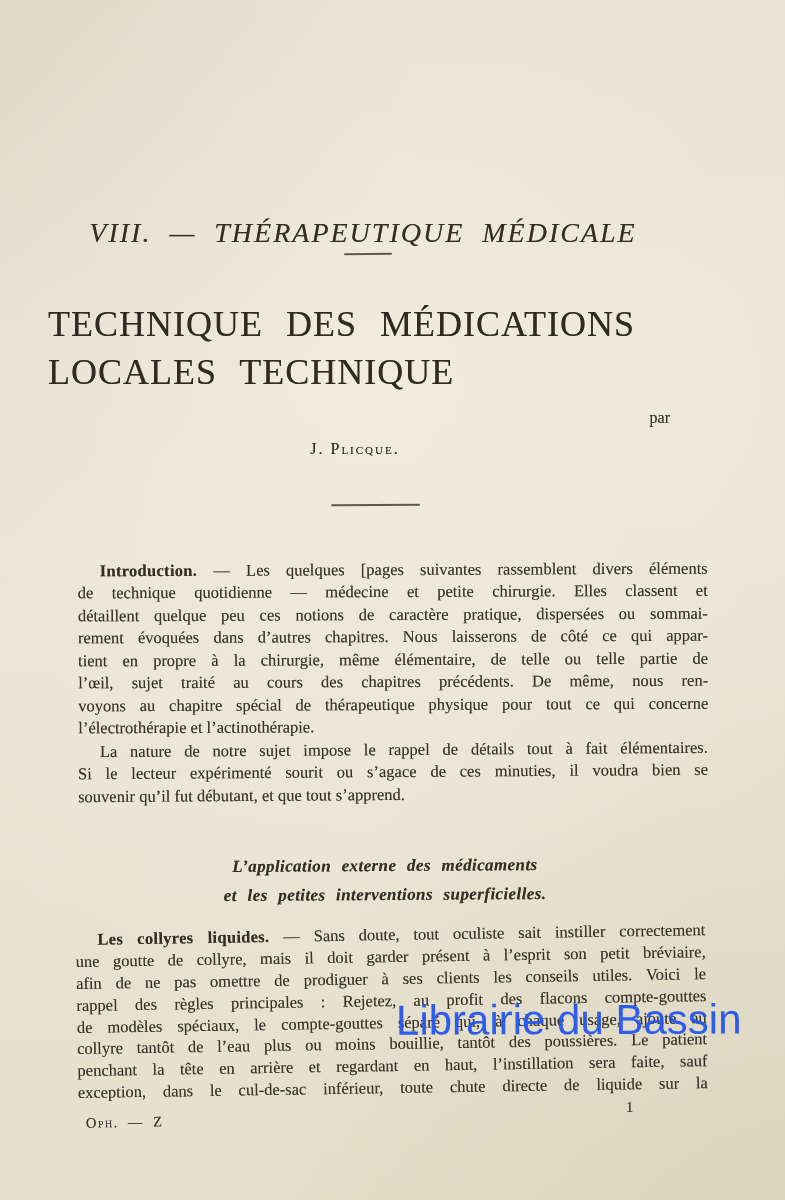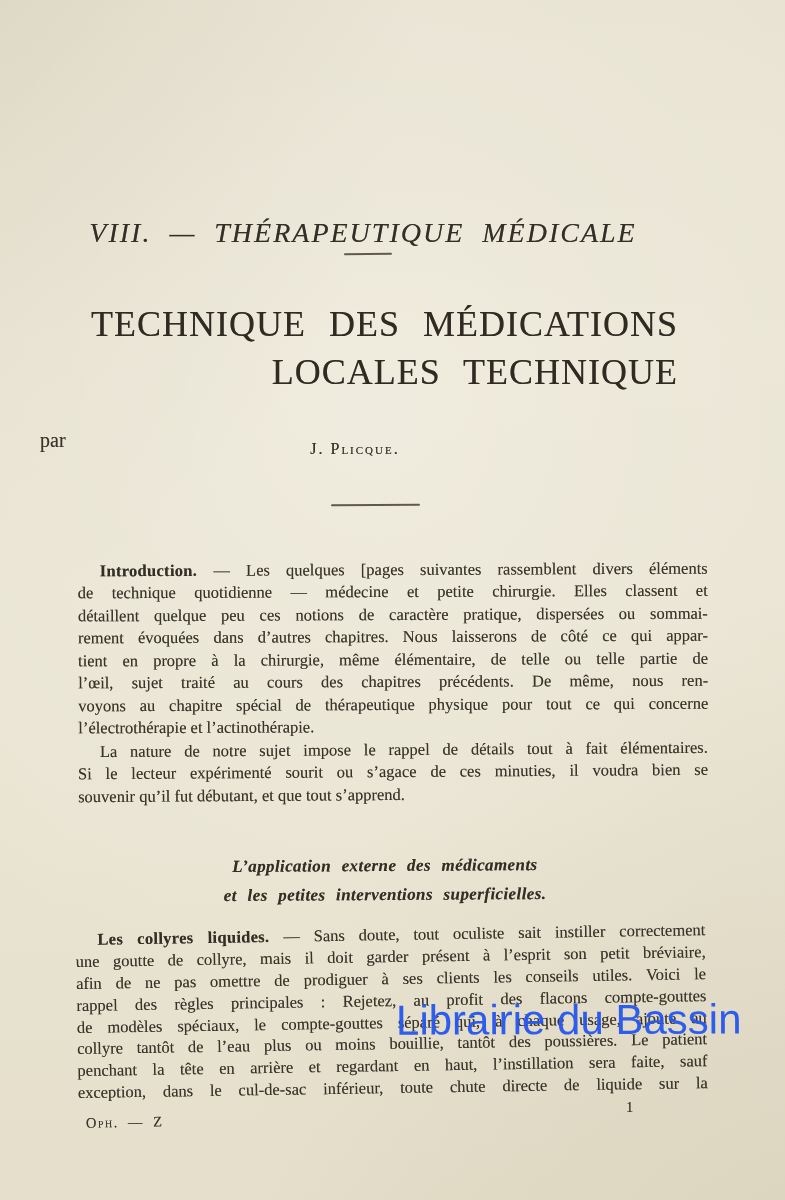--- a/index.html
+++ b/index.html
@@ -19,28 +19,28 @@
 
   
   .chapter-heading{
     position:absolute;top:192px;left:48px;width:630px;
     text-align:center;font-style:italic;font-size:28px;line-height:34px;
     letter-spacing:2px;word-spacing:9px;color:#332f27;margin-top:24px;
   }
   .rule{position:absolute;height:2px;background:rgba(55,49,38,.78);border-radius:1px;}
   .rule-chapter{top:253px;left:344px;width:48px;transform:rotate(-.4deg);}
   .title-line{
-    position:absolute;left:48px;width:630px;text-align:right;
+    position:absolute;left:48px;width:630px;text-align:left;
     font-size:36px;line-height:42px;letter-spacing:1px;word-spacing:13px;color:#2f2b23;
   }
   .title-1{top:303px;}
   .title-2{top:351px;}
   .byline-par{
-    position:absolute;top:429px;left:40px;width:630px;text-align:left;
-    font-size:20px;color:#3a352c;
+    position:absolute;top:409px;left:40px;width:630px;text-align:right;
+    font-size:16px;color:#3a352c;
   }
   .author{
     position:absolute;top:440px;left:40px;width:630px;text-align:center;
     font-size:16px;font-variant:small-caps;letter-spacing:2px;color:#332f27;
   }
   .rule-byline{top:504px;left:331px;width:89px;transform:rotate(-.4deg);}
 
   
   .para{
     position:absolute;left:78px;width:630px;

